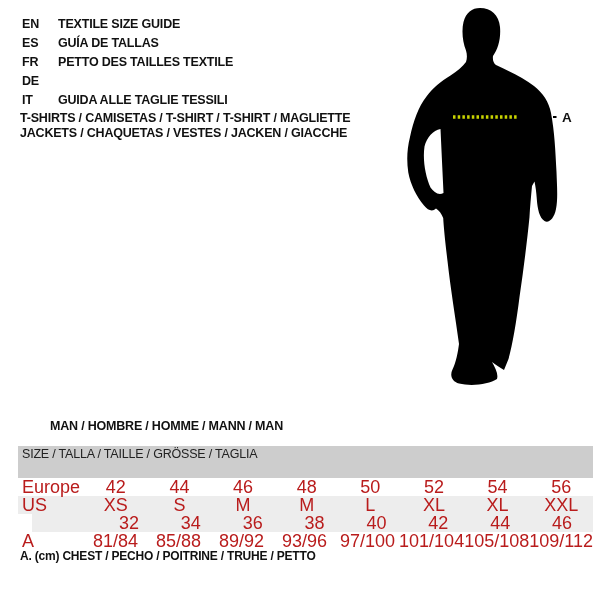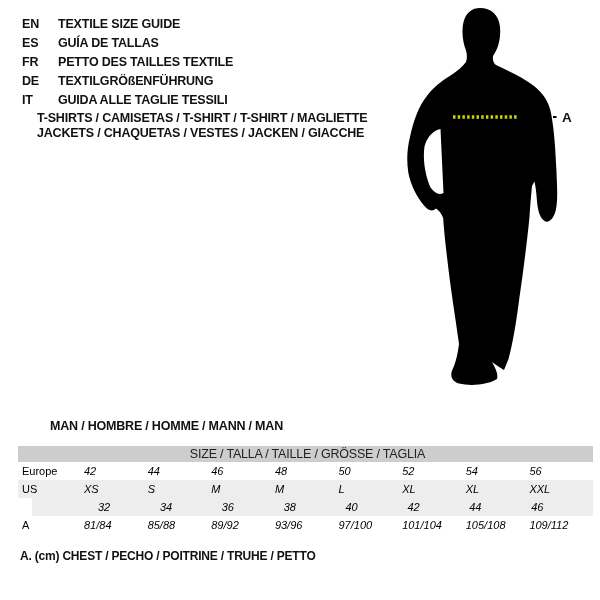--- a/index.html
+++ b/index.html
@@ -8,38 +8,38 @@
     font-family:"Liberation Sans", sans-serif; color:#111; overflow:hidden;
   }
 
   
   .lang-list { position:absolute; left:22px; top:14px; }
   .lang-row { display:flex; height:19px; align-items:center;
               font-size:12.5px; font-weight:bold; letter-spacing:-0.2px; }
   .lang-code { width:36px; }
 
   
-  .category { position:absolute; left:37px; top:111px;
+  .category { position:absolute; left:20px; top:111px;
               font-size:12.5px; font-weight:bold; line-height:14.5px; letter-spacing:-0.2px; }
 
   
   .fig-svg { position:absolute; left:0; top:0; }
   .measure-label { font-family:"Liberation Sans", sans-serif; font-size:13.5px; font-weight:bold; }
 
   
   .man-title { position:absolute; left:22px; top:419px;
                font-size:12.5px; font-weight:bold; letter-spacing:-0.2px;margin-left:28px; }
 
   
   .size-table { position:absolute; left:18px; top:446px; width:575px; }
-  .table-header { height:16px; line-height:16px; padding-left:4px;
-                  font-size:12.5px; color:#222; letter-spacing:-0.2px;text-align:center; }
-  .t-row { display:flex; height:18px; align-items:center; font-size:11px; color:#000000; }
+  .table-header { height:32px; line-height:16px; padding-left:4px;
+                  font-size:12.5px; color:#222; letter-spacing:-0.2px; }
+  .t-row { display:flex; height:18px; align-items:center; font-size:18px; color:#b91c1c; }
   .t-label { width:62px; padding-left:4px; }
-  .t-cell { flex:1; text-align:left;font-style:italic; }
+  .t-cell { flex:1; text-align:center; }
 
   
   .footnote { position:absolute; left:20px; top:549px;
               font-size:12px; font-weight:bold; letter-spacing:-0.2px; }
 </style>
 </head>
 <body>
 
 <div class="canvas">
 
@@ -51,21 +51,20 @@
       <div class="lang-row">
         <span class="lang-code">ES</span>
         <span>GUÍA DE TALLAS</span>
       </div>
       <div class="lang-row">
         <span class="lang-code">FR</span>
         <span>PETTO DES TAILLES TEXTILE</span>
       </div>
       <div class="lang-row">
         <span class="lang-code">DE</span>
-        <span>TEXTILGRÖßENFÜHRUNG</span>
       </div>
       <div class="lang-row">
         <span class="lang-code">IT</span>
         <span>GUIDA ALLE TAGLIE TESSILI</span>
       </div>
     </div>
 
   <div class="category" id="categoryLines">
       <div>T-SHIRTS / CAMISETAS / T-SHIRT / T-SHIRT / MAGLIETTE</div>
       <div>JACKETS / CHAQUETAS / VESTES / JACKEN / GIACCHE</div>

